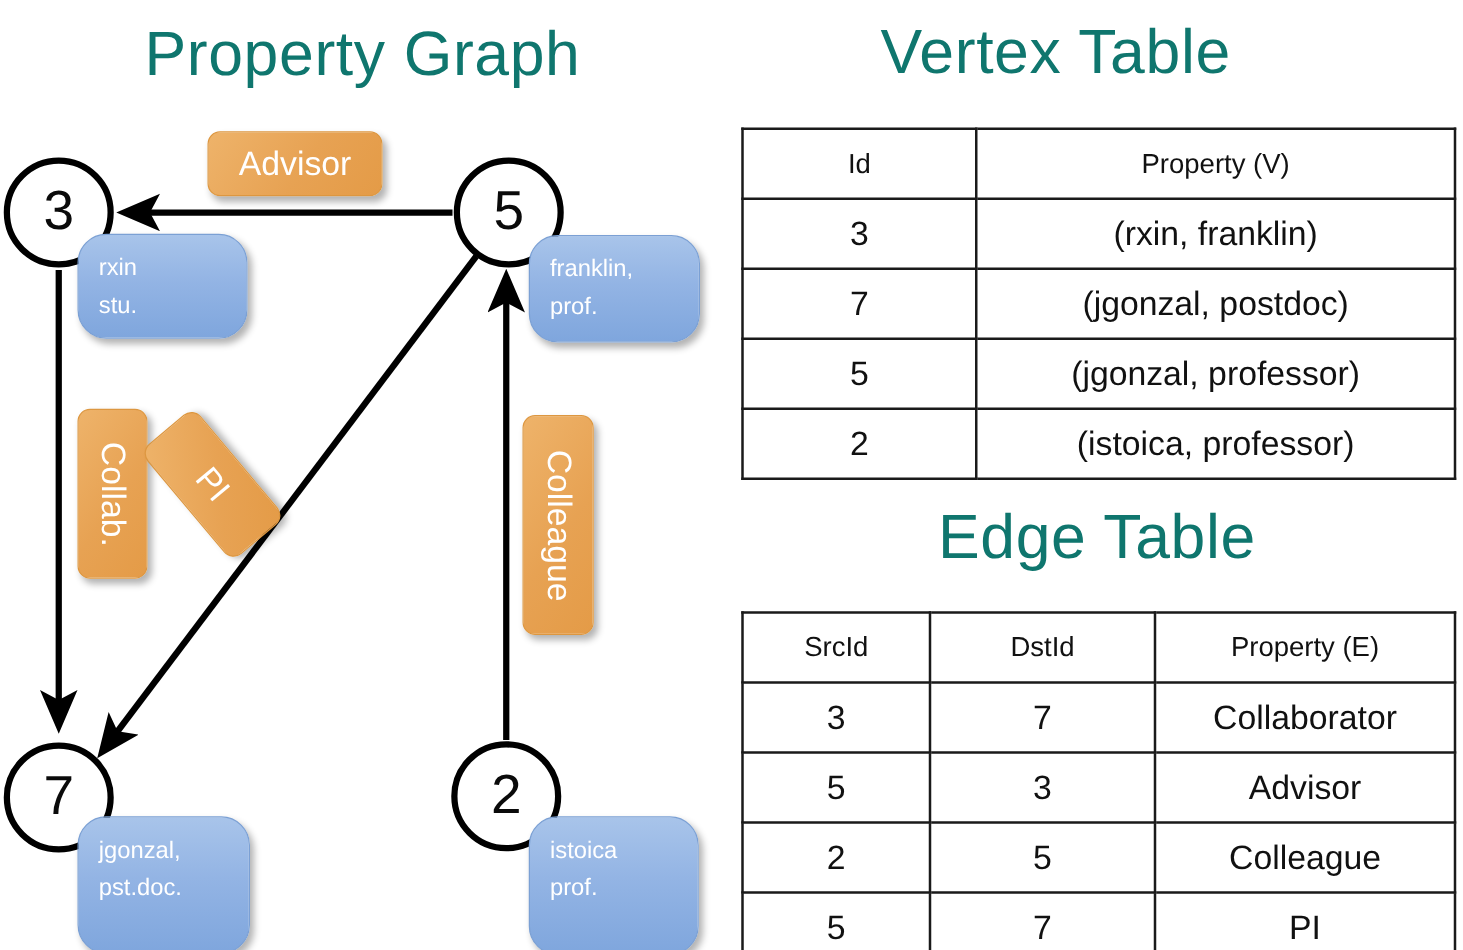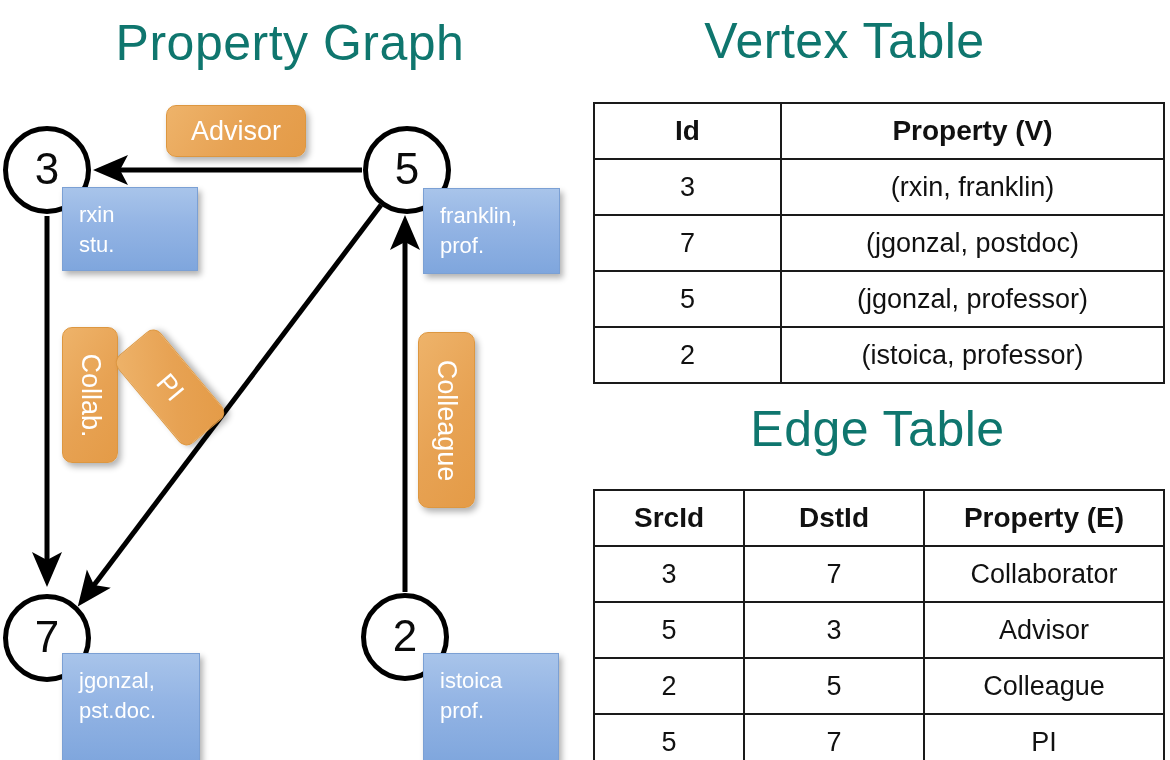--- a/index.html
+++ b/index.html
@@ -63,28 +63,28 @@
     font-weight: 300;
     font-size: 44px;
     line-height: 1;
     color: #0a0a0a;
     margin-top: -2px;
   }
 
   
   .prop-box {
     position: absolute;
-    border-radius: 0;
+    border-radius: 23px;
     background: linear-gradient(to bottom, #a8c4ea 0%, #93b4e4 45%, #7fa6dd 100%);
     border: 1px solid #7ba0d4;
     box-shadow: 3px 4px 6px rgba(0,0,0,0.30);
     color: #ffffff;
     font-family: "Liberation Sans", sans-serif;
     font-weight: 300;
-    font-size: 22px;
+    font-size: 19px;
     line-height: 30px;
     padding: 12px 0 12px 16px;
     box-sizing: border-box;
     z-index: 6;
   }
   .prop-box span { display: block; white-space: nowrap; }
 
   
   .edge-chip {
     position: absolute;
@@ -128,22 +128,22 @@
     vertical-align: middle;
     font-family: "Liberation Sans", sans-serif;
     font-weight: 300;
     font-size: 27px;
     color: #111111;
     padding: 0;
     height: 54px;
     background: #ffffff;
   }
   .data-table th {
-    font-weight: 700;
-    font-size: 28px;
+    font-weight: 400;
+    font-size: 22px;
   }
   .data-table .hdr-plain { background: #ffffff; }
   .cell-v { background: #d7e1f2; }
   .cell-e { background: #f7ddc3; }
   
   .sep-left { border-left-width: 5px; margin-top: 35px; }
 
   #vertex-table { left: 593px; top: 102px; width: 570px; }
   #edge-table   { left: 593px; top: 489px; width: 570px; }
 </style>

